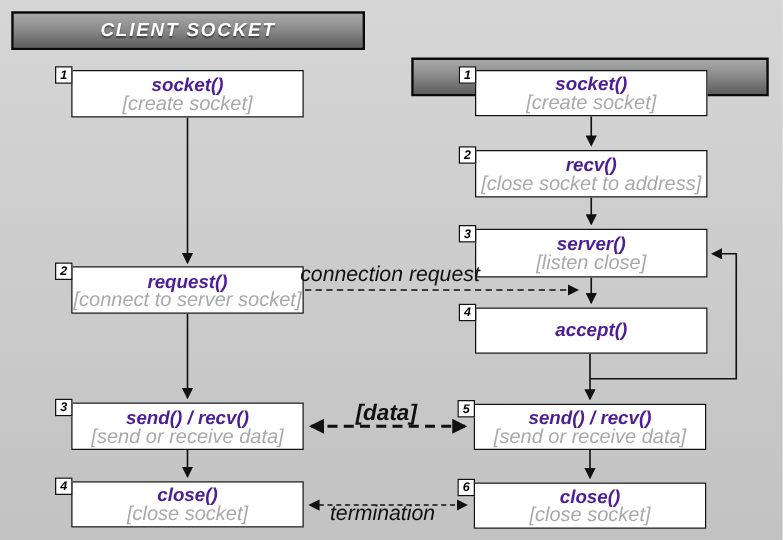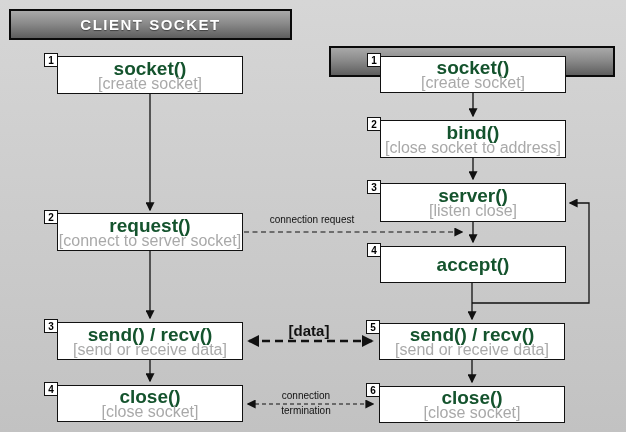--- a/index.html
+++ b/index.html
@@ -1,19 +1,20 @@
 <!DOCTYPE html>
 <html><head>
 <meta charset="utf-8">
 <style>
   html,body { margin:0; padding:0; }
   body { font-family:"Liberation Sans", sans-serif; background:#e9e9e9; }
   .stage {
     position:relative; width:626px; height:432px; overflow:hidden;
     background:linear-gradient(180deg,#d6d6d6 0%,#cbcbcb 55%,#c2c2c2 100%);
+    font-style:italic;
   }
   svg.wires { position:absolute; left:0; top:0; width:626px; height:432px; }
   .hdr {
     position:absolute; height:31px; box-sizing:border-box;
     background:linear-gradient(180deg,#a9a9a9 0%,#8b8b8b 45%,#5e5e5e 100%);
     border:2.5px solid #0a0a0a;
     color:#ffffff; font-weight:bold; font-size:15px; letter-spacing:1.5px;
     display:flex; align-items:center; justify-content:center;
     text-shadow:0 1px 1px rgba(0,0,0,0.45);
   }
@@ -23,25 +24,25 @@
     position:absolute; width:186px; box-sizing:border-box;
     background:#ffffff; border:1.5px solid #111111;
     display:flex; flex-direction:column; align-items:center; justify-content:center;
   }
   .badge {
     position:absolute; left:-14px; top:-4px; width:14px; height:14px;
     box-sizing:border-box; background:#ffffff; border:1.5px solid #111111;
     font-size:10px; font-weight:bold; color:#000;
     display:flex; align-items:center; justify-content:center;
   }
-  .title { font-size:19px; font-weight:bold; color:#14532d; line-height:16px; white-space:nowrap; }
+  .title { font-size:15px; font-weight:bold; color:#4c1d95; line-height:16px; white-space:nowrap; }
   .sub   { font-size:16px; color:#a9a9a9; line-height:12px; margin-top:1px; white-space:nowrap; }
-  .lbl { position:absolute; font-size:10px; color:#111; text-align:center; line-height:13px; }
+  .lbl { position:absolute; font-size:17px; color:#111; text-align:center; line-height:13px; }
   .lbl-request { left:233px; top:213px; width:158px; }
-  .lbl-data    { left:259px; top:324px; width:100px; font-weight:bold; font-size:15px; }
+  .lbl-data    { left:259px; top:324px; width:100px; font-weight:bold; font-size:18px; }
   .lbl-term1   { left:246px; top:389px; width:120px; }
   .lbl-term2   { left:246px; top:404px; width:120px; }
 </style>
 </head>
 <body>
 
 <div class="stage">
 
   <svg class="wires" viewBox="0 0 626 432">
     <defs>
@@ -100,21 +101,21 @@
     <div class="sub">[close socket]</div>
   </div>
 
   <div class="step" style="left:380px; top:56px; height:37px;">
     <span class="badge">1</span>
     <div class="title">socket()</div>
     <div class="sub">[create socket]</div>
   </div>
   <div class="step" style="left:380px; top:120px; height:38px;">
     <span class="badge">2</span>
-    <div class="title">bind()</div>
+    <div class="title">recv()</div>
     <div class="sub">[close socket to address]</div>
   </div>
   <div class="step" style="left:380px; top:183px; height:39px;">
     <span class="badge">3</span>
     <div class="title">server()</div>
     <div class="sub">[listen close]</div>
   </div>
   <div class="step" style="left:380px; top:246px; height:37px;">
     <span class="badge">4</span>
     <div class="title">accept()</div>
@@ -125,16 +126,15 @@
     <div class="sub">[send or receive data]</div>
   </div>
   <div class="step" style="left:379px; top:386px; height:37px;">
     <span class="badge">6</span>
     <div class="title">close()</div>
     <div class="sub">[close socket]</div>
   </div>
 
   <div class="lbl lbl-request">connection request</div>
   <div class="lbl lbl-data">[data]</div>
-  <div class="lbl lbl-term1">connection</div>
   <div class="lbl lbl-term2">termination</div>
 
 </div>
 
 </body></html>

